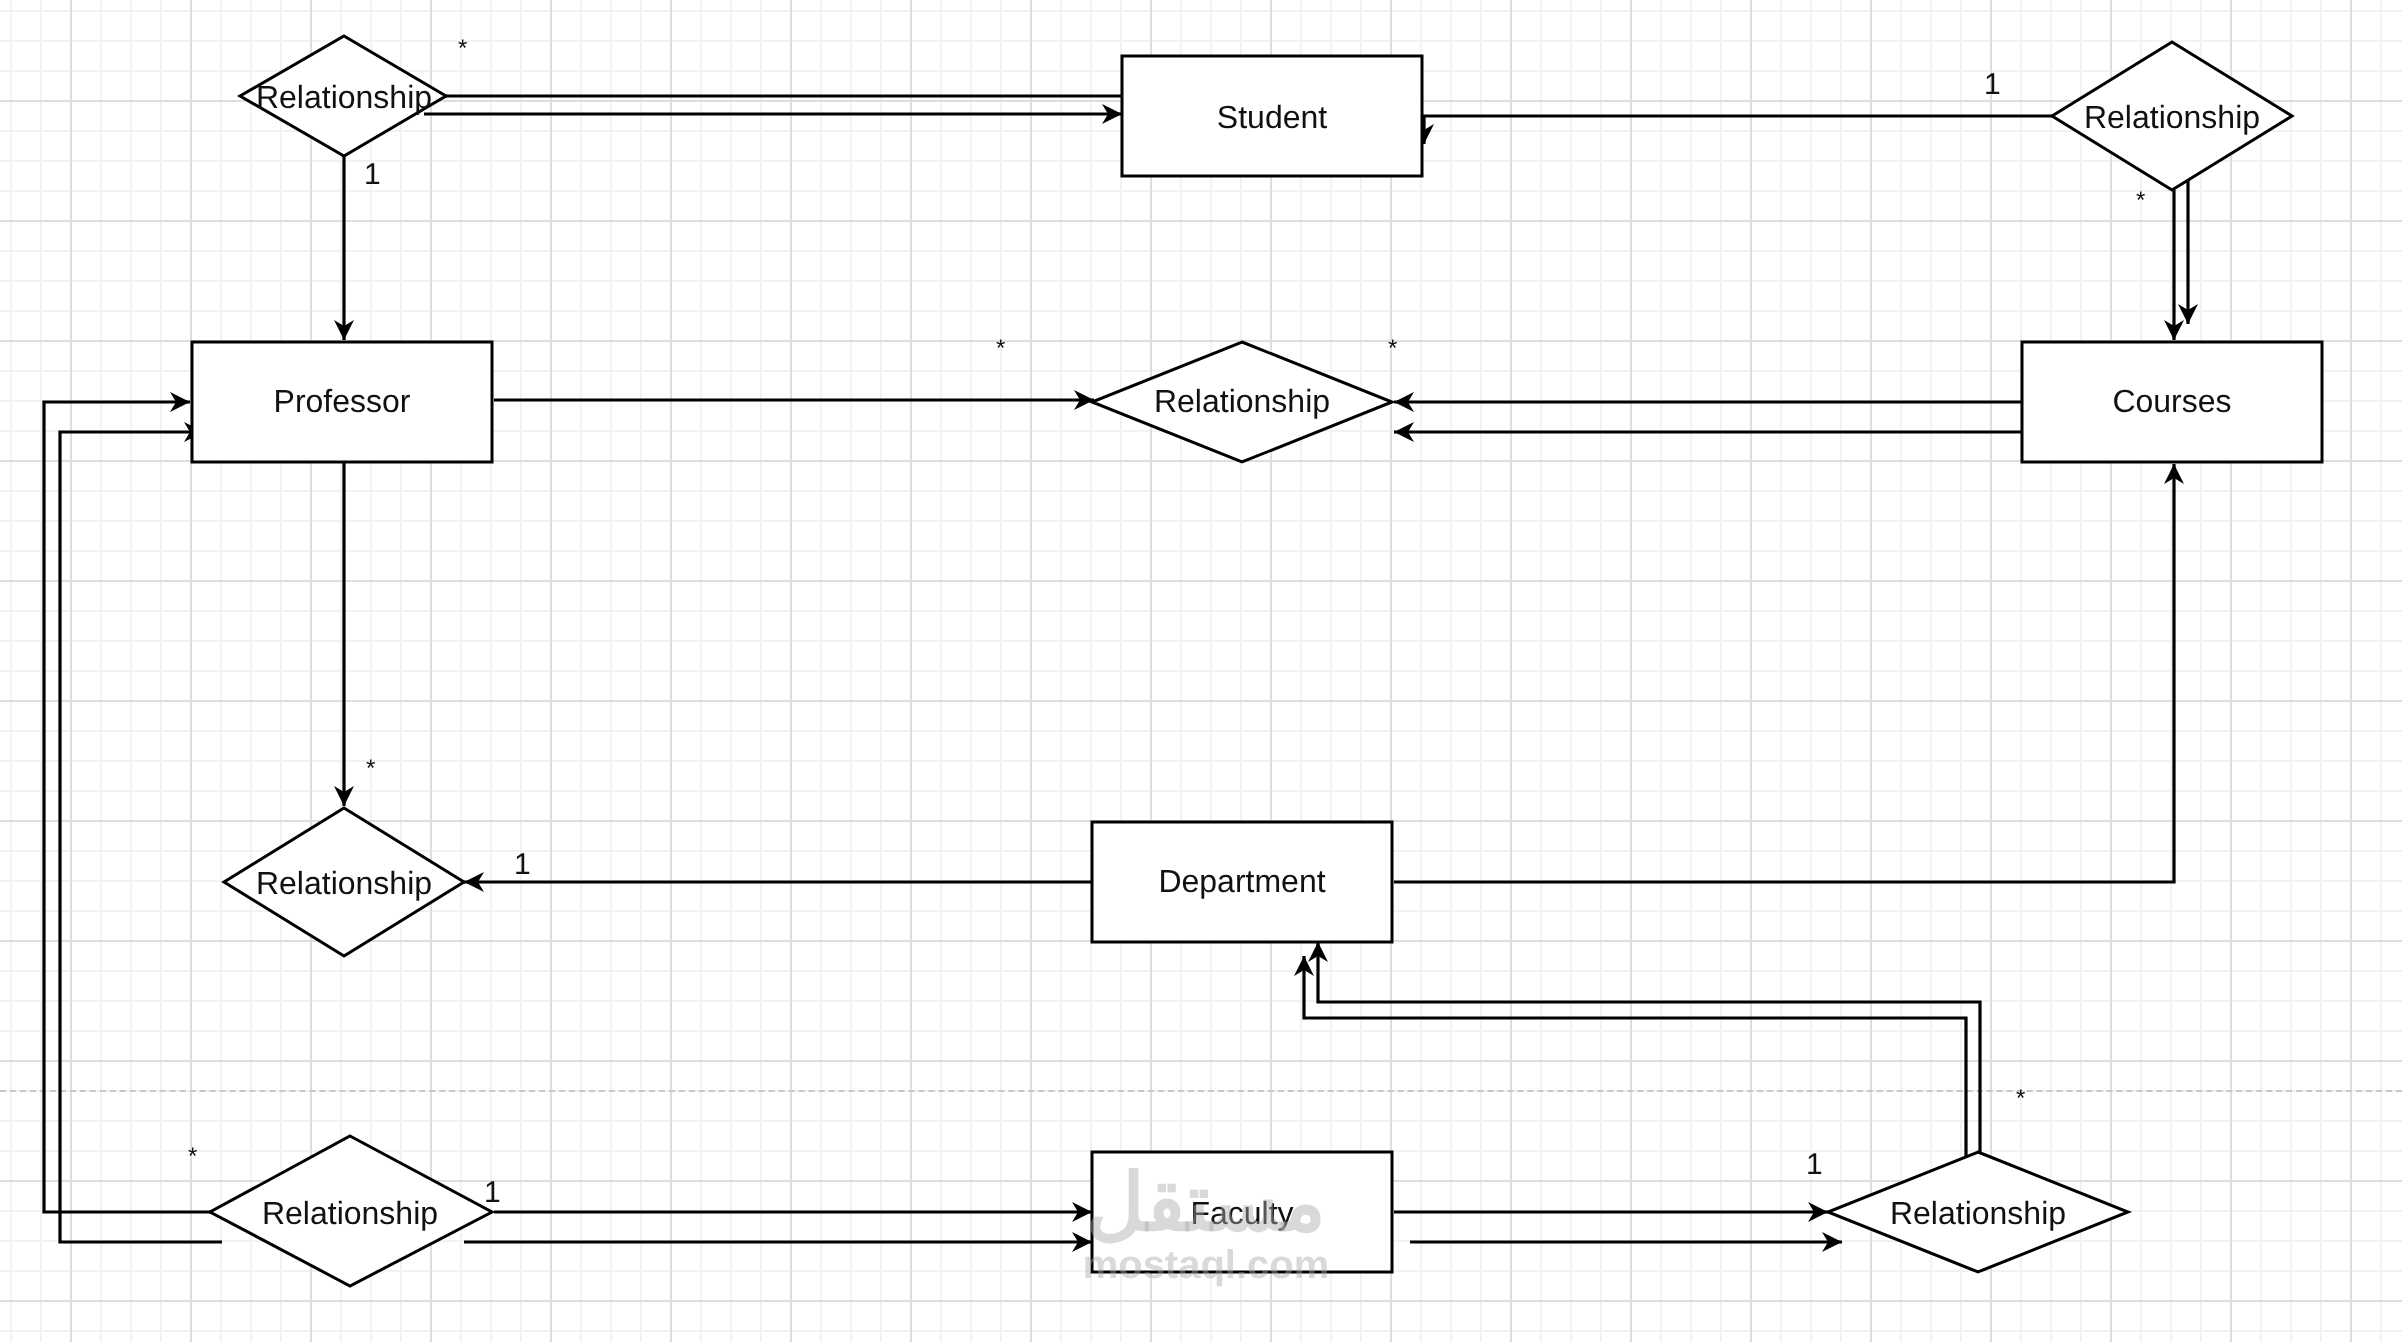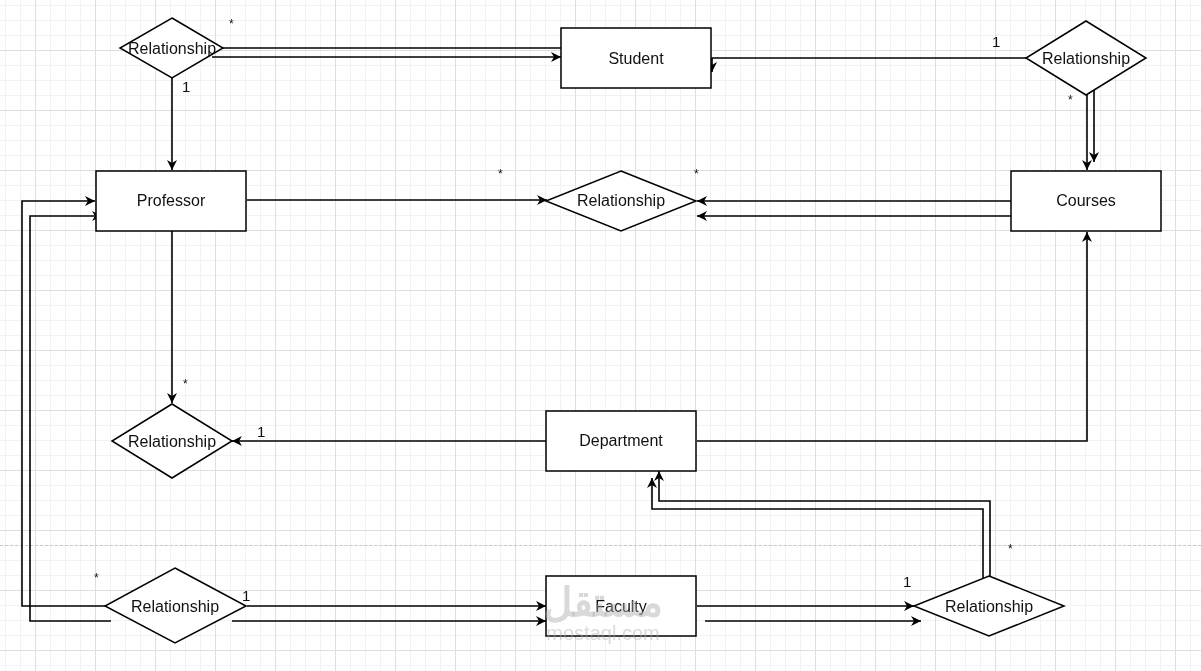--- a/index.html
+++ b/index.html
@@ -21,21 +21,21 @@
   .rel { fill: #ffffff; stroke: #000; stroke-width: 1.5; }
   .edge { fill: none; stroke: #000; stroke-width: 1.6; }
   .label { font-family: "Liberation Sans", sans-serif; font-size: 16px; fill: #111; }
   .card { font-family: "Liberation Sans", sans-serif; font-size: 15px; fill: #111; }
   .star { font-family: "Liberation Sans", sans-serif; font-size: 12px; fill: #111; }
   .watermark {
     position: absolute; left: 528px; top: 582px; width: 150px; text-align: center;
     color: rgba(170,170,170,0.45); font-family: "Liberation Sans", sans-serif;
   }
   .wm-logo { font-size: 40px; font-weight: bold; line-height: 40px; }
-  .wm-text { font-size: 20px; font-weight: normal; line-height: 22px; }
+  .wm-text { font-size: 20px; font-weight: bold; line-height: 22px; }
 </style>
 </head>
 <body>
 
 <div class="page-break"></div>
 
 <svg id="diagram" width="1201" height="671" xmlns="http://www.w3.org/2000/svg">
   <defs>
     <marker id="arr" markerWidth="12" markerHeight="12" refX="10" refY="5" orient="auto" markerUnits="userSpaceOnUse">
       <path d="M0,0 L10,5 L0,10 L3,5 Z" fill="#000"></path>

